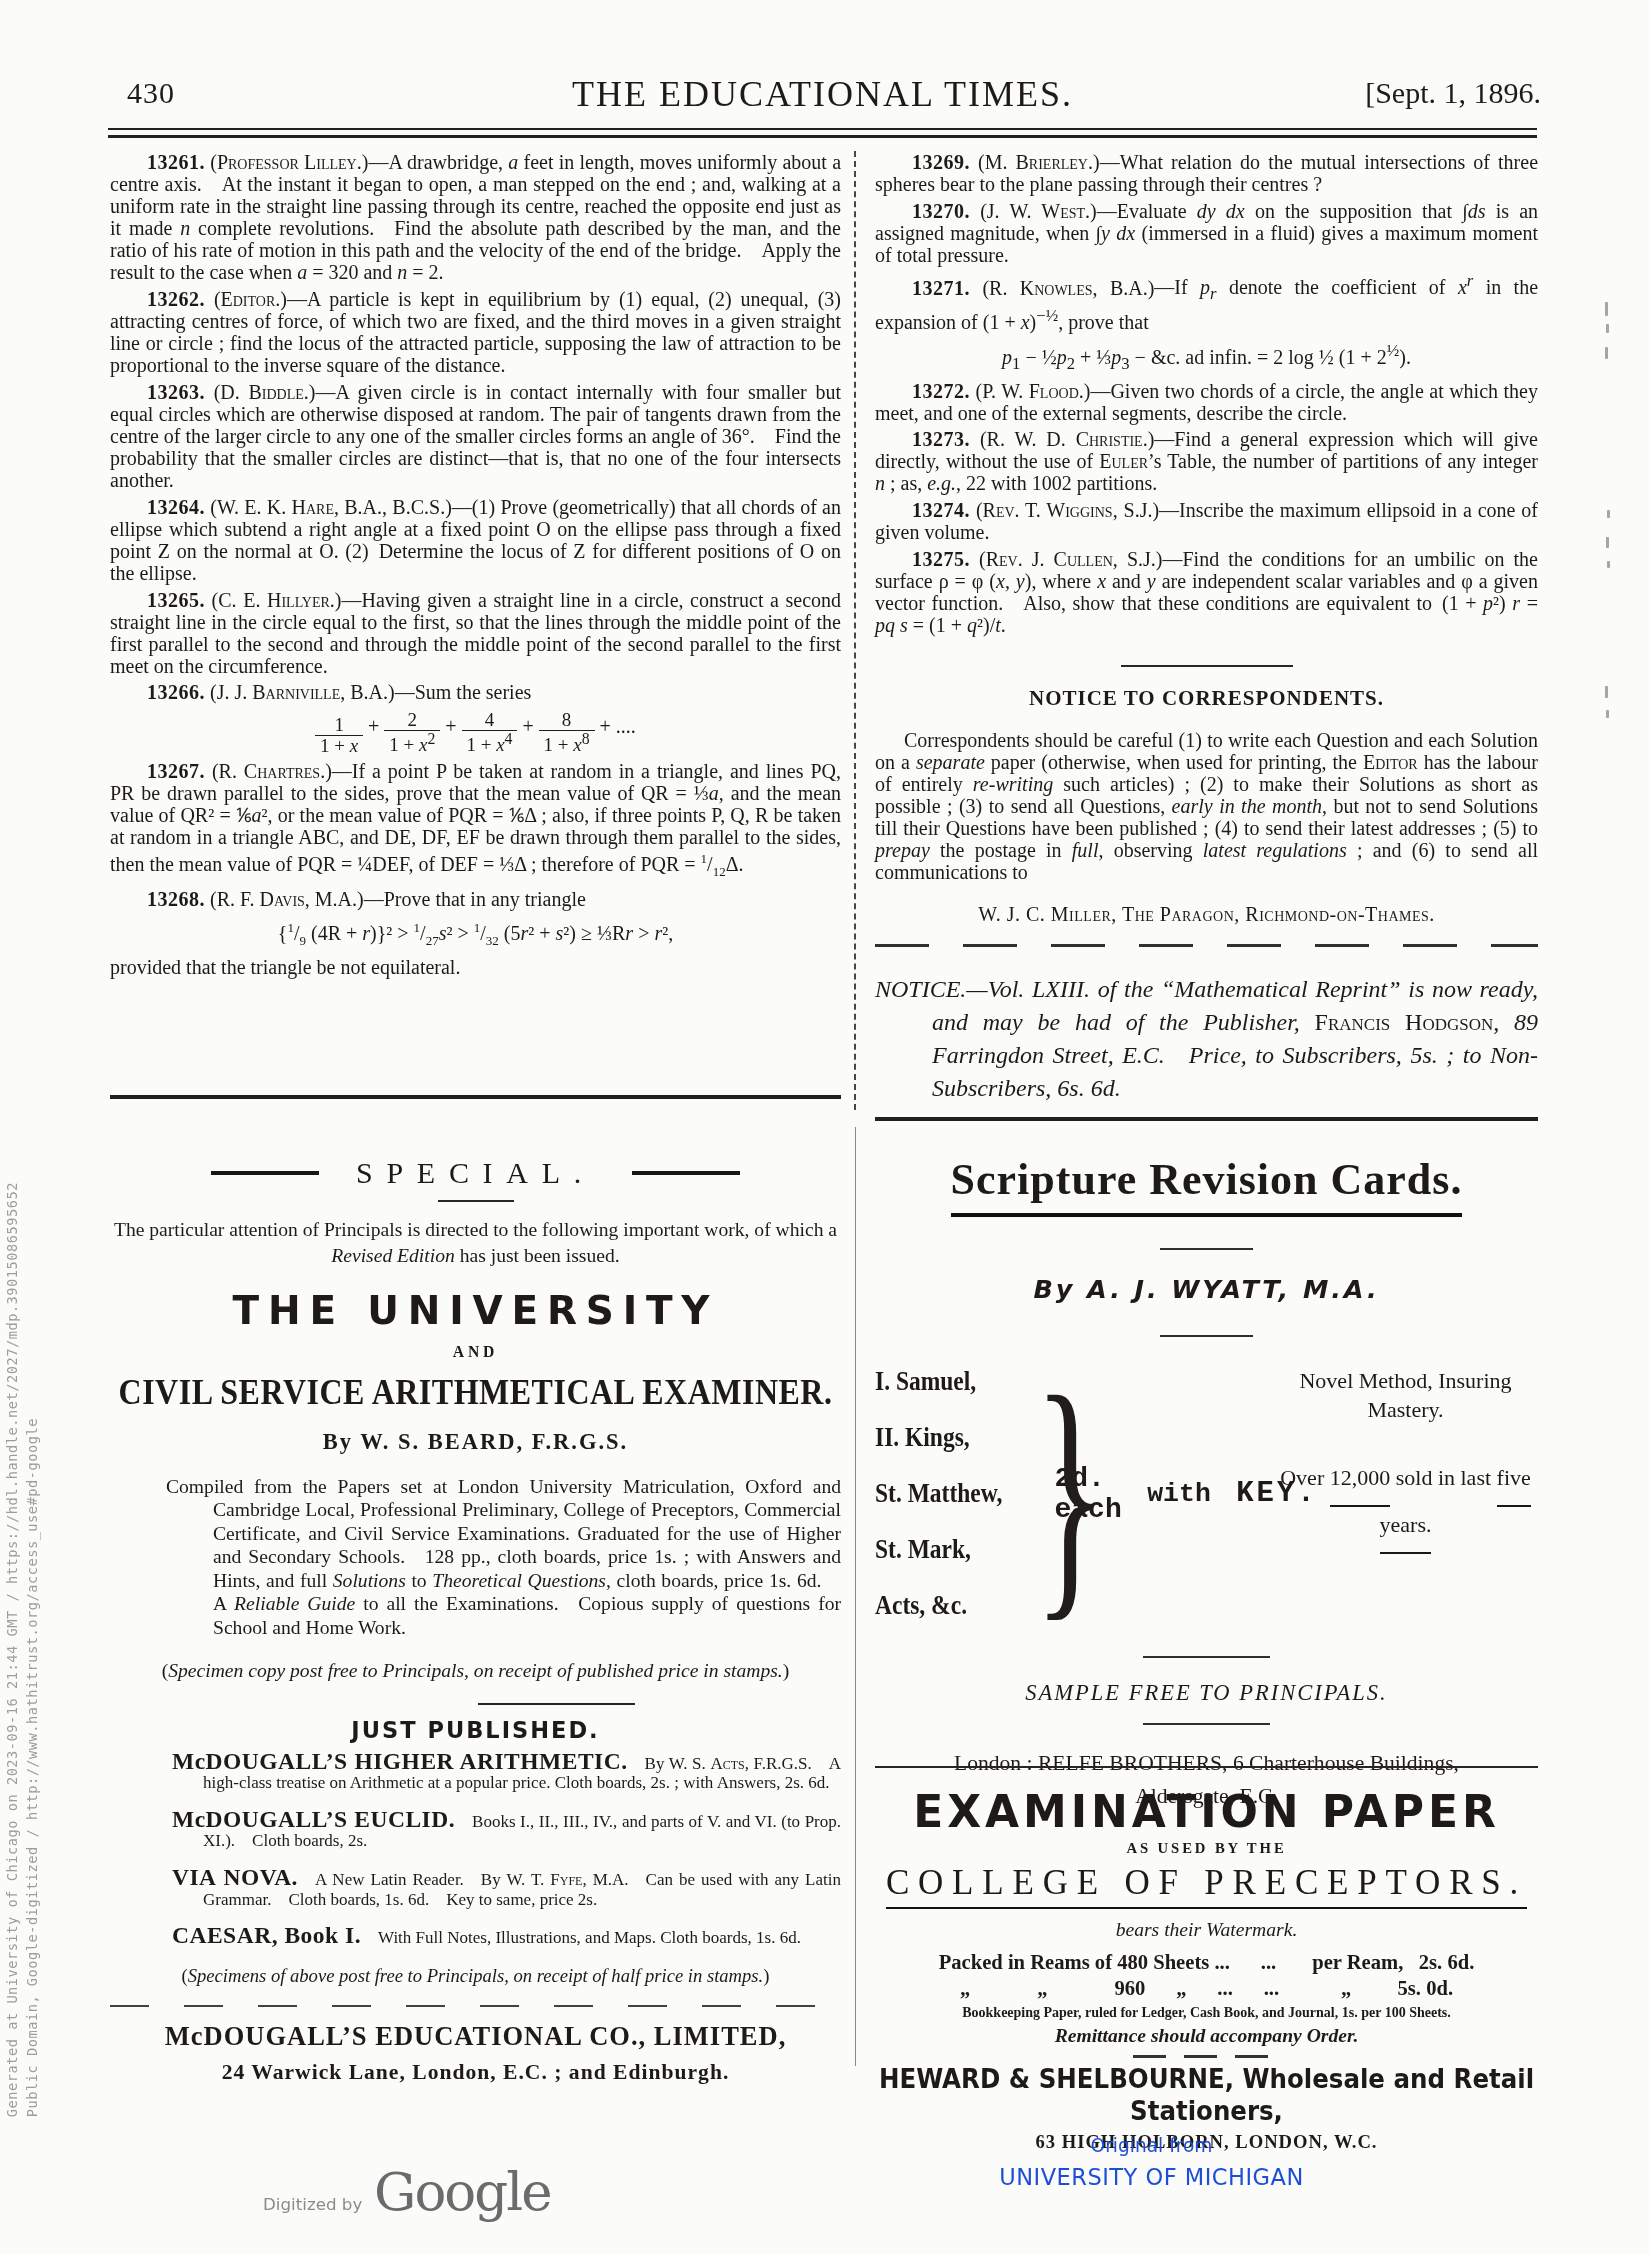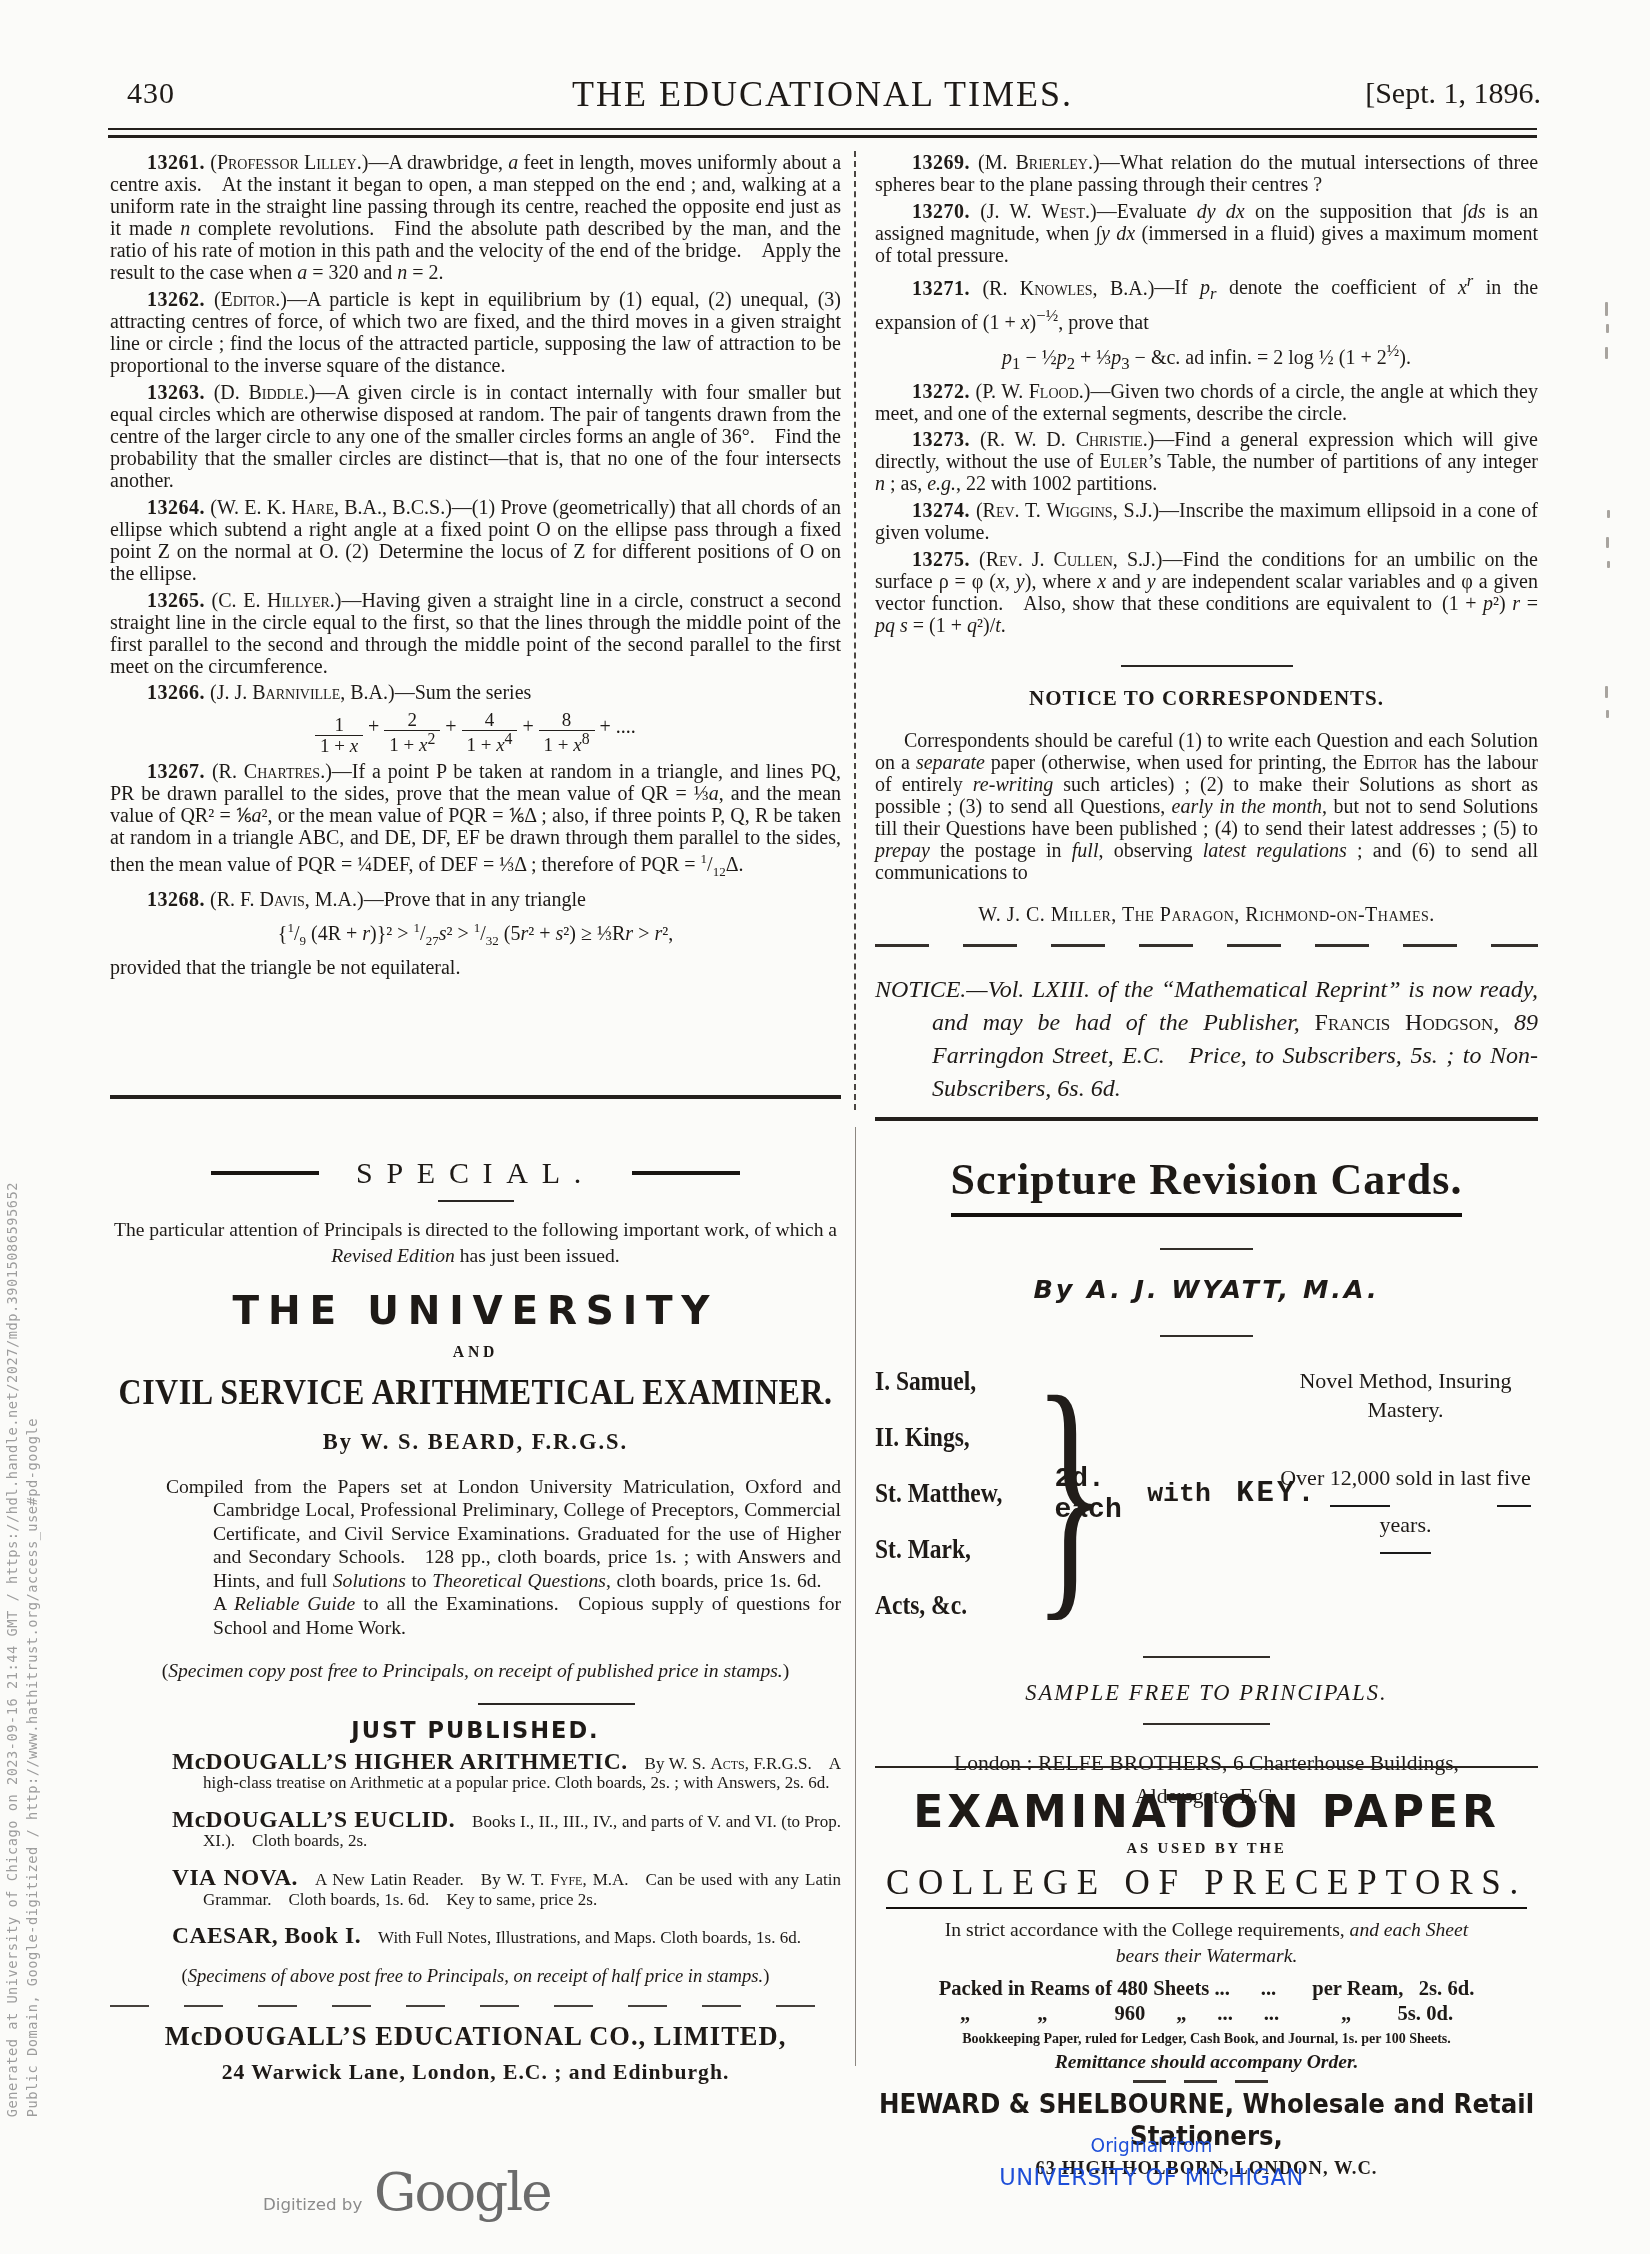--- a/index.html
+++ b/index.html
@@ -370,21 +370,20 @@
   </div>
 </div>
 
 <div class="abs" id="exam">
   <div class="exam-title">EXAMINATION  PAPER</div>
   <div class="as-used">AS  USED  BY  THE</div>
   <div class="college-wrap">
     <div class="college">COLLEGE OF PRECEPTORS.</div>
   </div>
   <div class="accordance">
-    <div>In strict accordance with the College requirements, <i>and each Sheet</i></div>
     <div><i>bears their Watermark.</i></div>
   </div>
   <div class="packed pre">Packed in Reams of 480 Sheets ...      ...       per Ream,   2s. 6d.</div>
   <div class="packed pre" style="margin-top:0;">„             „             960      „      ...      ...            „         5s. 0d.</div>
   <div class="bookkeeping">Bookkeeping Paper, ruled for Ledger, Cash Book, and Journal, 1s. per 100 Sheets.</div>
   <div class="remittance">Remittance should accompany Order.</div>
   <div class="mini-rule"></div>
   <div class="stationer">HEWARD  &amp;  SHELBOURNE,  Wholesale  and  Retail  Stationers,</div>
   <div class="stationer-addr">63  HIGH  HOLBORN,  LONDON,  W.C.</div>
 </div>

